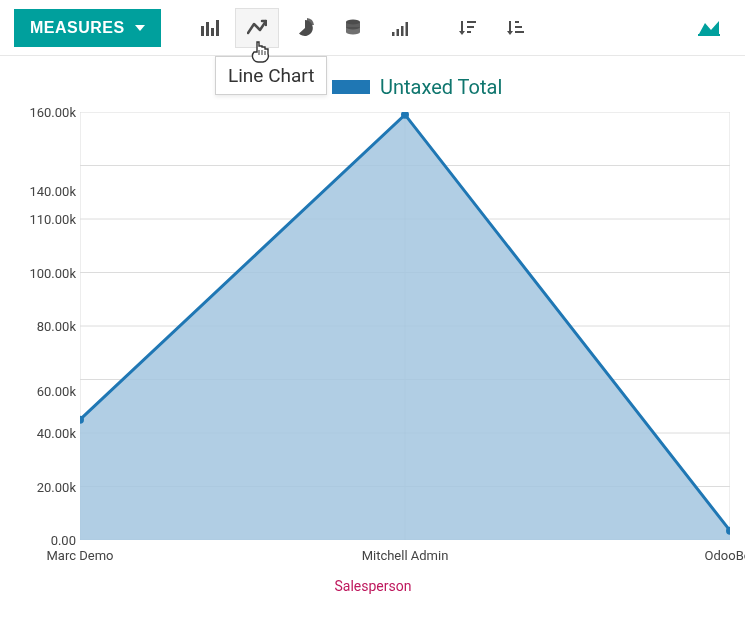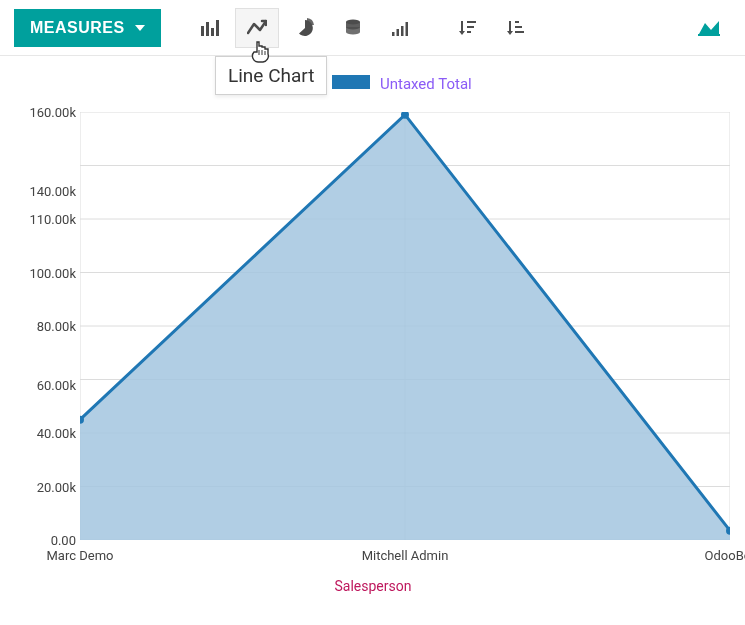--- a/index.html
+++ b/index.html
@@ -92,23 +92,24 @@
     top: 40px;
     left: 250px;
     z-index: 11;
     pointer-events: none;
   }
   .legend {
     position: absolute;
     top: 75px;
     left: 332px;
     display: flex;
+    align-items: center;
     gap: 10px;
-    font-size: 15px;
-    color: #8b5cf6;
+    font-size: 20px;
+    color: #0f766e;
   }
   .legend-swatch {
     width: 38px;
     height: 14px;
     background: #1f77b4;
   }
   .chart-wrap {
     position: absolute;
     top: 100px;
     left: 8px;
@@ -261,21 +262,21 @@
         <circle cx="0" cy="307.625" r="4" fill="#1f77b4" vector-effect="non-scaling-stroke"></circle>
         <circle cx="325" cy="2.6750000000000114" r="4" fill="#1f77b4" vector-effect="non-scaling-stroke"></circle>
         <circle cx="650" cy="418.6375" r="4" fill="#1f77b4" vector-effect="non-scaling-stroke"></circle>
       </g>
   </svg>
 
   <div id="y-ticks-container">
       <div class="y-tick" style="top: 440px;">0.00</div>
       <div class="y-tick" style="top: 386.5px;">20.00k</div>
       <div class="y-tick" style="top: 333px;">40.00k</div>
-      <div class="y-tick" style="top: 285px;">60.00k</div>
+      <div class="y-tick" style="top: 291px;">60.00k</div>
       <div class="y-tick" style="top: 226px;">80.00k</div>
       <div class="y-tick" style="top: 172.5px;">100.00k</div>
       <div class="y-tick" style="top: 119px;">110.00k</div>
       <div class="y-tick" style="top: 83px; margin-top: 8px;">140.00k</div>
       <div class="y-tick" style="top: 12px;">160.00k</div>
     </div>
   <div id="x-ticks-container">
       <div class="x-tick" style="left: 72px;">Marc Demo</div>
       <div class="x-tick" style="left: 397px;">Mitchell Admin</div>
       <div class="x-tick" style="left: 722px;">OdooBot</div>

